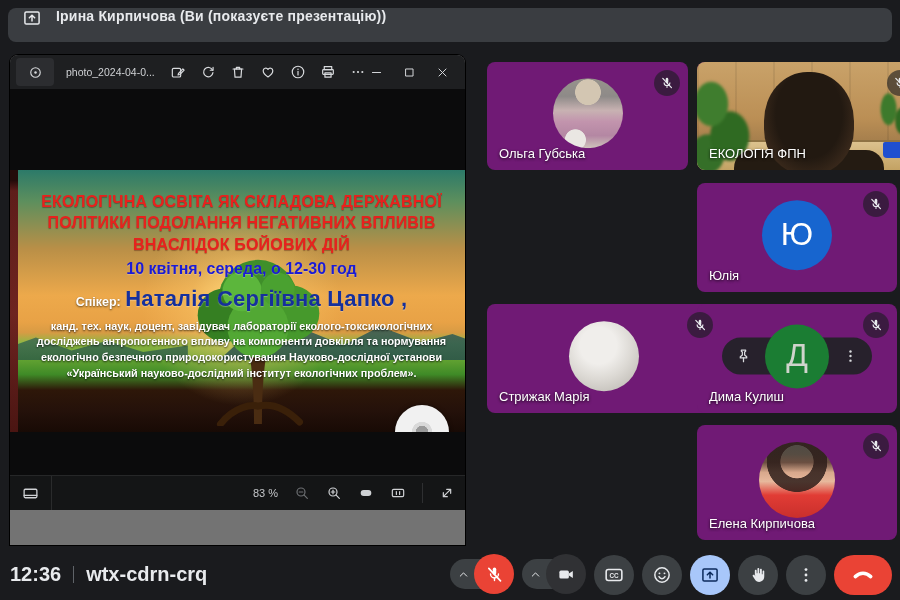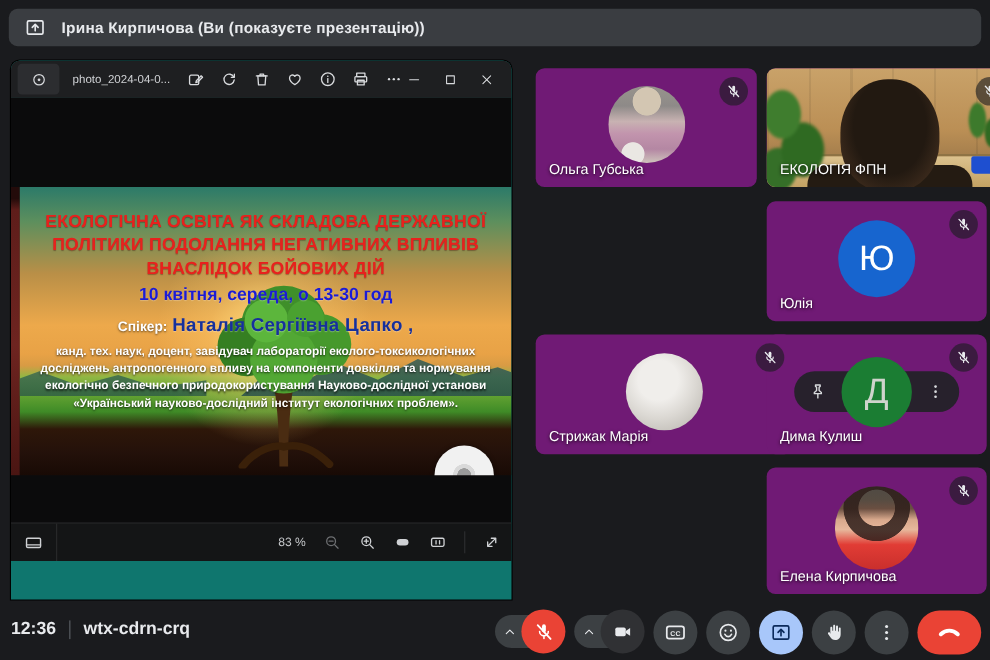--- a/index.html
+++ b/index.html
@@ -3,26 +3,26 @@
 <meta charset="utf-8">
 <style>
   * { margin:0; padding:0; box-sizing:border-box; }
   html,body { background:#000; }
   body { width:900px; height:600px; font-family:"Liberation Sans", sans-serif; position:relative; overflow:hidden; }
   #stage { position:absolute; inset:0; width:900px; height:600px; background:#1a1b1e; }
 
   svg.ic { display:block; stroke:currentColor; fill:none; stroke-width:1.8; stroke-linecap:round; stroke-linejoin:round; }
 
   
-  .banner { position:absolute; left:8px; top:8px; width:884px; height:34px; background:#3a3d41; border-radius:8px; display:flex; align-items:center; gap:14px; padding:0 14px; }
+  .banner { position:absolute; left:8px; top:8px; width:884px; height:34px; background:#3a3d41; border-radius:8px; display:flex; gap:14px; padding:0 14px; }
   .banner .bicon { color:#e8eaed; width:20px; height:20px; }
   .banner .blabel { color:#e8eaed; font-size:14px; font-weight:600; letter-spacing:.2px; }
 
   
-  .pwindow { position:absolute; left:10px; top:55px; width:455px; height:490px; background:#0f766e; border-radius:8px 8px 0 0; overflow:hidden; box-shadow:0 0 0 1px #000; }
+  .pwindow { position:absolute; left:10px; top:55px; width:455px; height:490px; background:#737373; border-radius:8px 8px 0 0; overflow:hidden; box-shadow:0 0 0 1px #000; }
   .ptitlebar { height:34px; background:#1e1f21; display:flex; align-items:center; }
   .appbox { width:38px; height:28px; margin-left:6px; background:#2c2d30; border-radius:4px; display:grid; place-items:center; color:#d8dadd; }
   .appbox svg { width:15px; height:15px; }
   .tabtitle { color:#cfd1d4; font-size:10.5px; margin-left:12px; width:96px; white-space:nowrap; overflow:hidden; }
   .ptools { display:flex; align-items:center; gap:14px; margin-left:8px; color:#d8dadd; }
   .ptools .tbtn { width:16px; height:16px; }
   .winctl { margin-left:auto; display:flex; align-items:center; gap:20px; padding-right:16px; color:#d8dadd; }
   .winctl .wbtn { width:13px; height:13px; }
   .pcontent { position:relative; height:421px; background:#0b0b0c; }
 
@@ -43,21 +43,21 @@
   .tree { position:absolute; left:150px; top:78px; width:180px; height:178px; z-index:1; }
   .cd { position:absolute; right:16px; bottom:-27px; width:54px; height:54px; border-radius:50%; z-index:2;
      background:radial-gradient(circle,#9a9a9a 0 16%, #d9d9d9 17% 26%, #f1f1f1 27% 74%, #dcdcdc 75% 100%);
      box-shadow:0 0 4px rgba(0,0,0,.5); }
 
   .slide-text { position:absolute; inset:0; z-index:3; text-align:center; padding:21px 10px 0; }
   .s-title { color:#e8211d; font-weight:700; font-size:16px; line-height:1.33; letter-spacing:.2px; text-shadow:0 1px 1px rgba(60,0,0,.35); }
   .s-date { margin-top:5px; color:#1b1bd6; font-weight:700; font-size:16px; text-shadow:0 1px 1px rgba(255,255,255,.25); }
   .s-speaker { margin-top:8px; }
   .s-speaker .lab { color:#fff; font-weight:700; font-size:12.5px; text-shadow:0 1px 2px rgba(0,0,0,.6); }
-  .s-speaker .name { color:#16309c; font-weight:700; font-size:17px; letter-spacing:.2px; text-shadow:0 1px 1px rgba(255,255,255,.3); }
+  .s-speaker .name { color:#16309c; font-weight:700; font-size:22px; letter-spacing:.2px; text-shadow:0 1px 1px rgba(255,255,255,.3); }
   .s-desc { margin:7px auto 0; width:97%; color:#fff; font-weight:700; font-size:10.8px; line-height:1.45; text-shadow:0 1px 2px rgba(0,0,0,.75); }
 
   
   .pstatus { position:absolute; left:0; right:0; bottom:0; height:35px; background:#141516; border-top:1px solid #262728; display:flex; align-items:center; color:#cfd1d4;gap:44px; }
   .ps-left { display:flex; align-items:center; padding:0 12px; height:100%; border-right:1px solid #2a2b2c; }
   .ps-left .tbtn { width:17px; height:17px; }
   .ps-right { margin-left:auto; display:flex; align-items:center; gap:16px; padding-right:10px; }
   .zoomlevel { font-size:11px; color:#c4c6c9; }
   .ps-right .tbtn { width:16px; height:16px; }
   .tbtn.dim { color:#6d6f72; }
@@ -102,21 +102,21 @@
   .vpot { position:absolute; right:18px; top:80px; width:20px; height:16px; background:#1e4fd0; border-radius:2px 2px 4px 4px; }
   .vhead { position:absolute; left:50%; top:10px; transform:translateX(-50%); width:90px; height:102px; border-radius:48% 48% 44% 44%;
       background:radial-gradient(ellipse at 50% 42%, #221911 0 52%, #37271a 74%, #47331f 100%); }
   .vbody { position:absolute; left:50%; bottom:-6px; transform:translateX(-50%); width:150px; height:26px; background:#241b12; border-radius:18px 18px 0 0; }
 
   
   .hoverpill { position:absolute; left:50%; top:50%; transform:translate(-50%,-58%); width:150px; height:37px; border-radius:19px; background:rgba(33,34,38,.92); z-index:2; display:flex; align-items:center; justify-content:space-between; padding:0 13px; color:#d8dadd; }
   .hoverpill .pbtn { width:17px; height:17px; }
 
   
-  .meetinfo { position:absolute; left:10px; top:563px; display:flex; align-items:center; gap:12px; color:#e8eaed; font-size:16px; font-weight:600; }
+  .meetinfo { position:absolute; left:10px; top:563px; display:flex; align-items:center; gap:12px; color:#e8eaed; font-size:20px; font-weight:600; }
   .meetinfo .vsep { width:1px; height:17px; background:#5f6368; }
   .controls { position:absolute; left:450px; top:553px; display:flex; align-items:center; gap:8px; }
   .btngroup { position:relative; width:64px; height:42px; }
   .btngroup .gpill { position:absolute; left:0; top:6px; width:48px; height:30px; border-radius:15px; background:#3c4043; display:flex; align-items:center; padding-left:7px; color:#e8eaed; }
   .btngroup .gpill svg { width:13px; height:13px; }
   .btngroup .gcircle { position:absolute; right:0; top:1px; width:40px; height:40px; border-radius:50%; display:grid; place-items:center; color:#fff; }
   .gcircle.danger { background:#ea4335; }
   .gcircle.dark { background:#303134; color:#e8eaed; }
   .gcircle svg { width:19px; height:19px; }
   .cbtn { width:40px; height:40px; margin-top:1px; border-radius:50%; background:#3c4043; display:grid; place-items:center; color:#e8eaed; }
@@ -314,21 +314,21 @@
             <circle cx="90" cy="52" r="40" fill="#3f8f2a"></circle>
             <circle cx="56" cy="68" r="27" fill="#357f22"></circle>
             <circle cx="124" cy="66" r="28" fill="#46992c"></circle>
             <circle cx="90" cy="80" r="31" fill="#52a834"></circle>
             <circle cx="74" cy="44" r="20" fill="#5cb63c"></circle>
             <circle cx="110" cy="42" r="17" fill="#4aa130"></circle>
           </svg>
           <div class="cd"></div>
           <div class="slide-text">
             <div class="s-title">ЕКОЛОГІЧНА ОСВІТА ЯК СКЛАДОВА ДЕРЖАВНОЇ ПОЛІТИКИ ПОДОЛАННЯ НЕГАТИВНИХ ВПЛИВІВ ВНАСЛІДОК БОЙОВИХ ДІЙ</div>
-            <div class="s-date">10 квітня, середа, о 13-30 год</div>
+            <div class="s-date">10 квітня, середа, о 12-30 год</div>
             <div class="s-speaker">
               <span class="lab">Спікер:</span>
               <span class="name">Наталія Сергіївна Цапко ,</span>
             </div>
             <div class="s-desc">канд. тех. наук, доцент, завідувач лабораторії еколого-токсикологічних досліджень антропогенного впливу на компоненти довкілля та нормування екологічно безпечного природокористування Науково-дослідної установи «Український науково-дослідний інститут екологічних проблем».</div>
           </div>
         </div>
       </div>
 
       <div class="pstatus">

